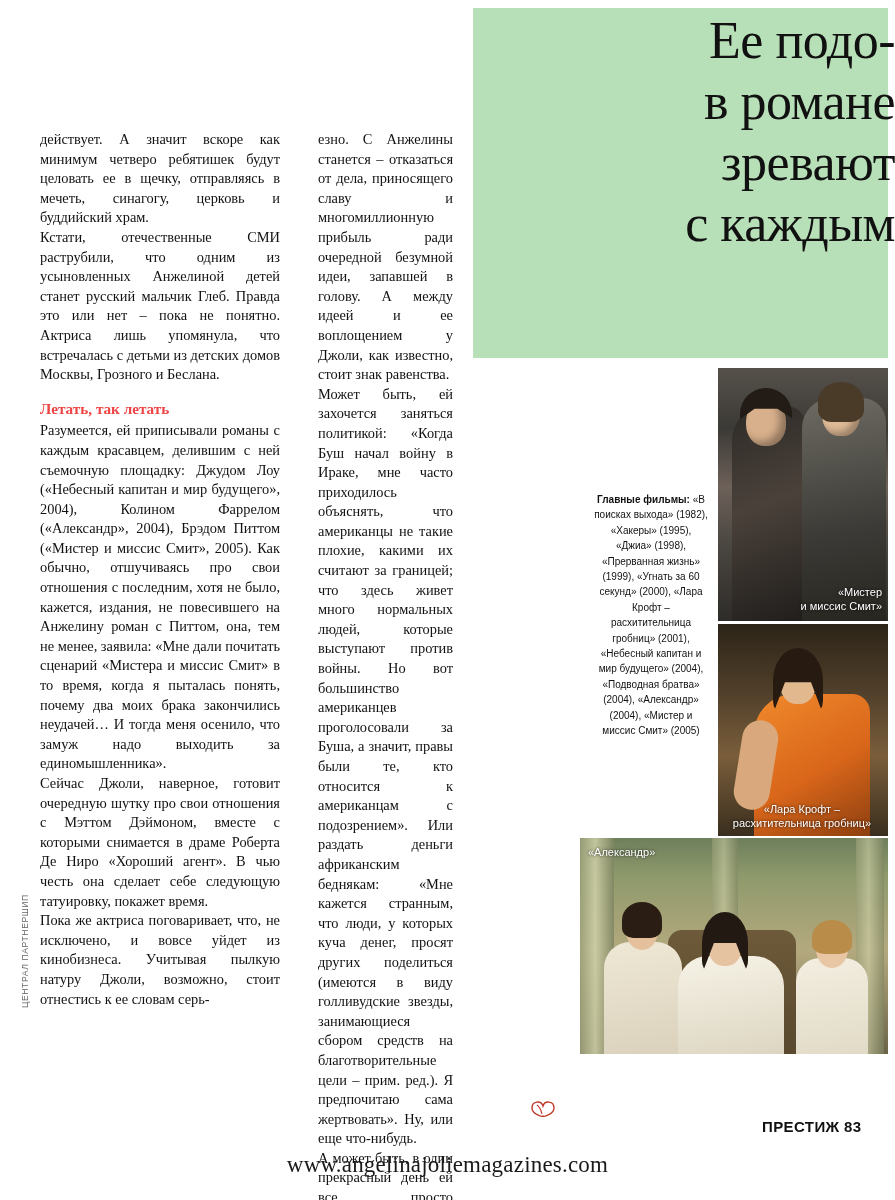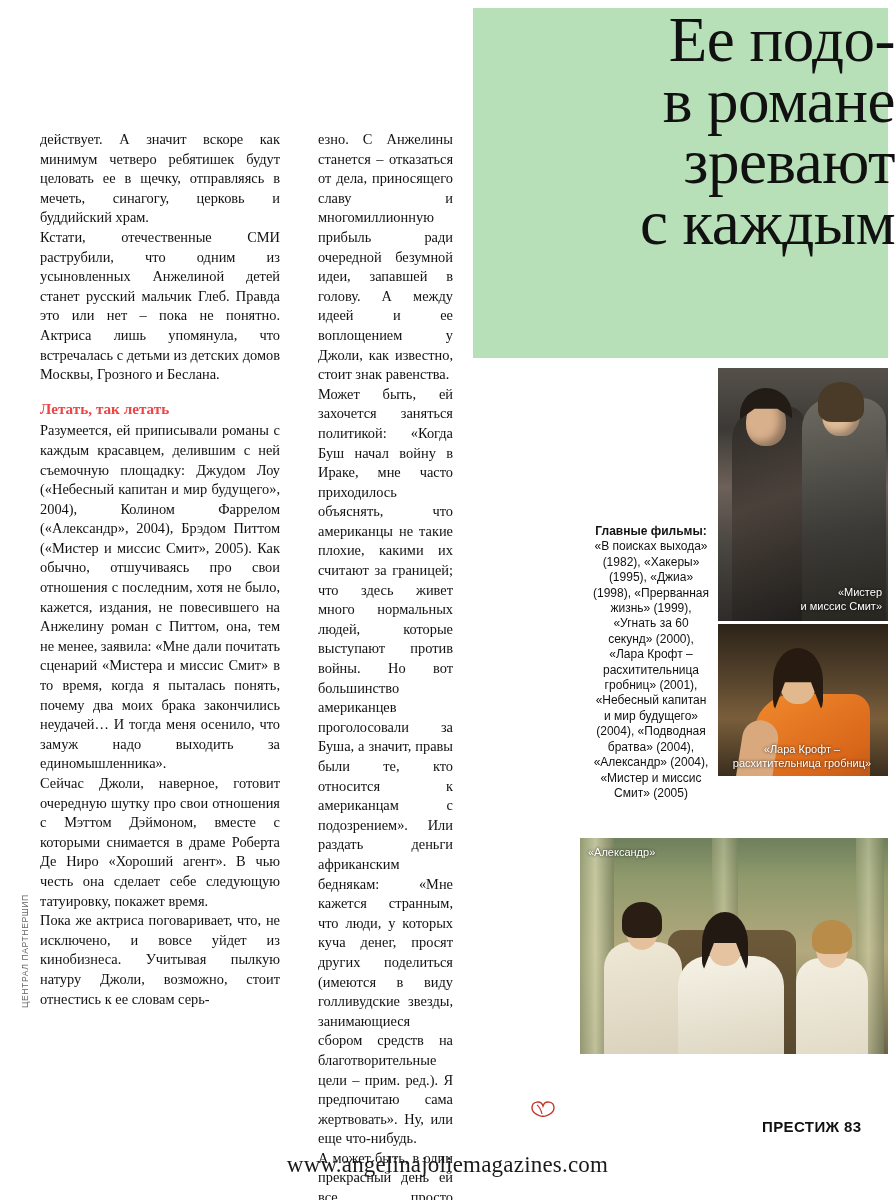--- a/index.html
+++ b/index.html
@@ -28,21 +28,21 @@
     width: 415px;
     height: 350px;
     background: #b8e0b8;
   }
   .headline-text {
     position: absolute;
     left: 500px;
     top: 10px;
     width: 395px;
     font-family: "Liberation Serif", serif;
-    font-size: 63px;
+    font-size: 52px;
     line-height: 61px;
     font-weight: 400;
     color: #111111;
     text-align: right;
     letter-spacing: -0.5px;
   }
   .headline-text .l {
     display: block;
     white-space: nowrap;
   }
@@ -70,25 +70,24 @@
     text-align: left;
   }
 
   
   .films-caption {
     position: absolute;
     left: 592px;
     top: 492px;
     width: 118px;
     font-family: "Liberation Sans", sans-serif;
-    font-size: 12px;
+    font-size: 10px;
     line-height: 15.4px;
     text-align: center;
     color: #111;
-    margin-top: 32px;
   }
   .films-caption b { font-weight: 700; }
 
   
   .photo {
     position: absolute;
     overflow: hidden;
   }
   .photo .cap {
     position: absolute;
@@ -133,21 +132,21 @@
     box-shadow: inset -5px -4px 7px rgba(0,0,0,.3);
   }
   #photo-smith .hair-b {
     position: absolute; left: 100px; top: 14px; width: 46px; height: 40px;
     background: #4a3a28; border-radius: 50% 50% 30% 30%;
   }
   #photo-smith .cap { right: 6px; bottom: 8px; width: 110px; text-align: right; }
 
   
   #photo-lara {
-    left: 718px; top: 624px; width: 170px; height: 152px;
+    left: 718px; top: 624px; width: 170px; height: 212px;
     background: linear-gradient(180deg, #2c2418 0%, #54422c 35%, #7a5e3b 62%, #3a2e1e 100%);
   }
   #photo-lara .robe {
     position: absolute; left: 36px; top: 70px; width: 116px; height: 142px;
     background: linear-gradient(150deg, #f08a2c 0%, #d9661a 55%, #8d3f10 100%);
     border-radius: 40px 18px 0 0;
   }
   #photo-lara .head {
     position: absolute; left: 62px; top: 36px; width: 36px; height: 44px;
     background: #e2b88f; border-radius: 50% 50% 45% 45%;

